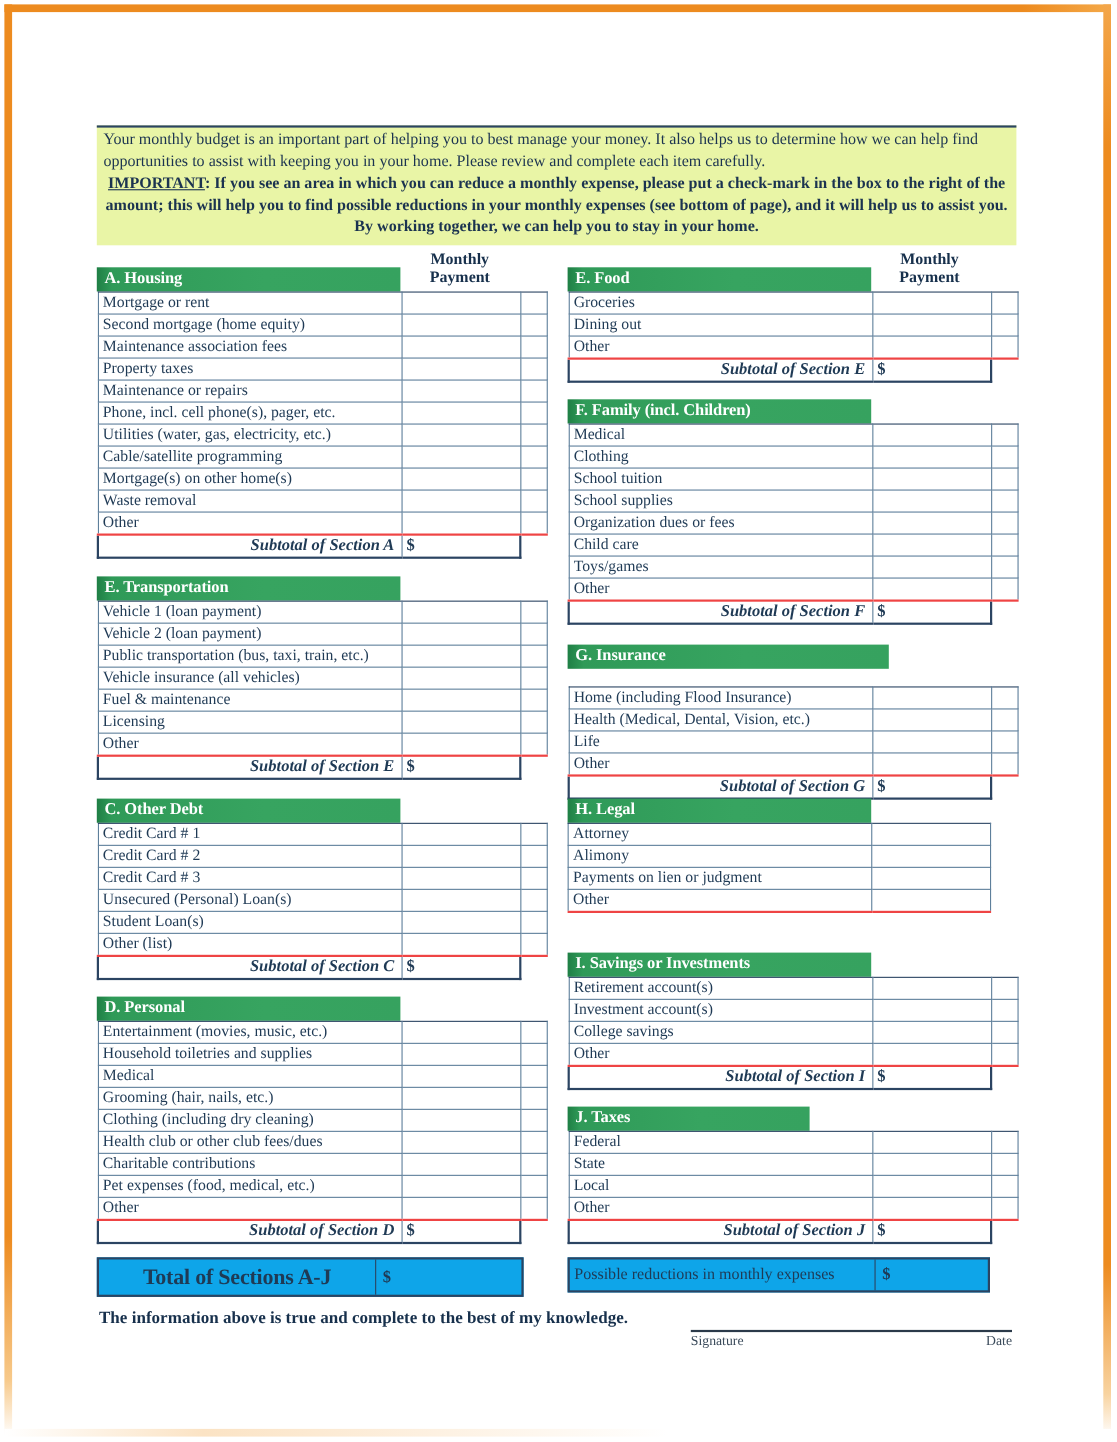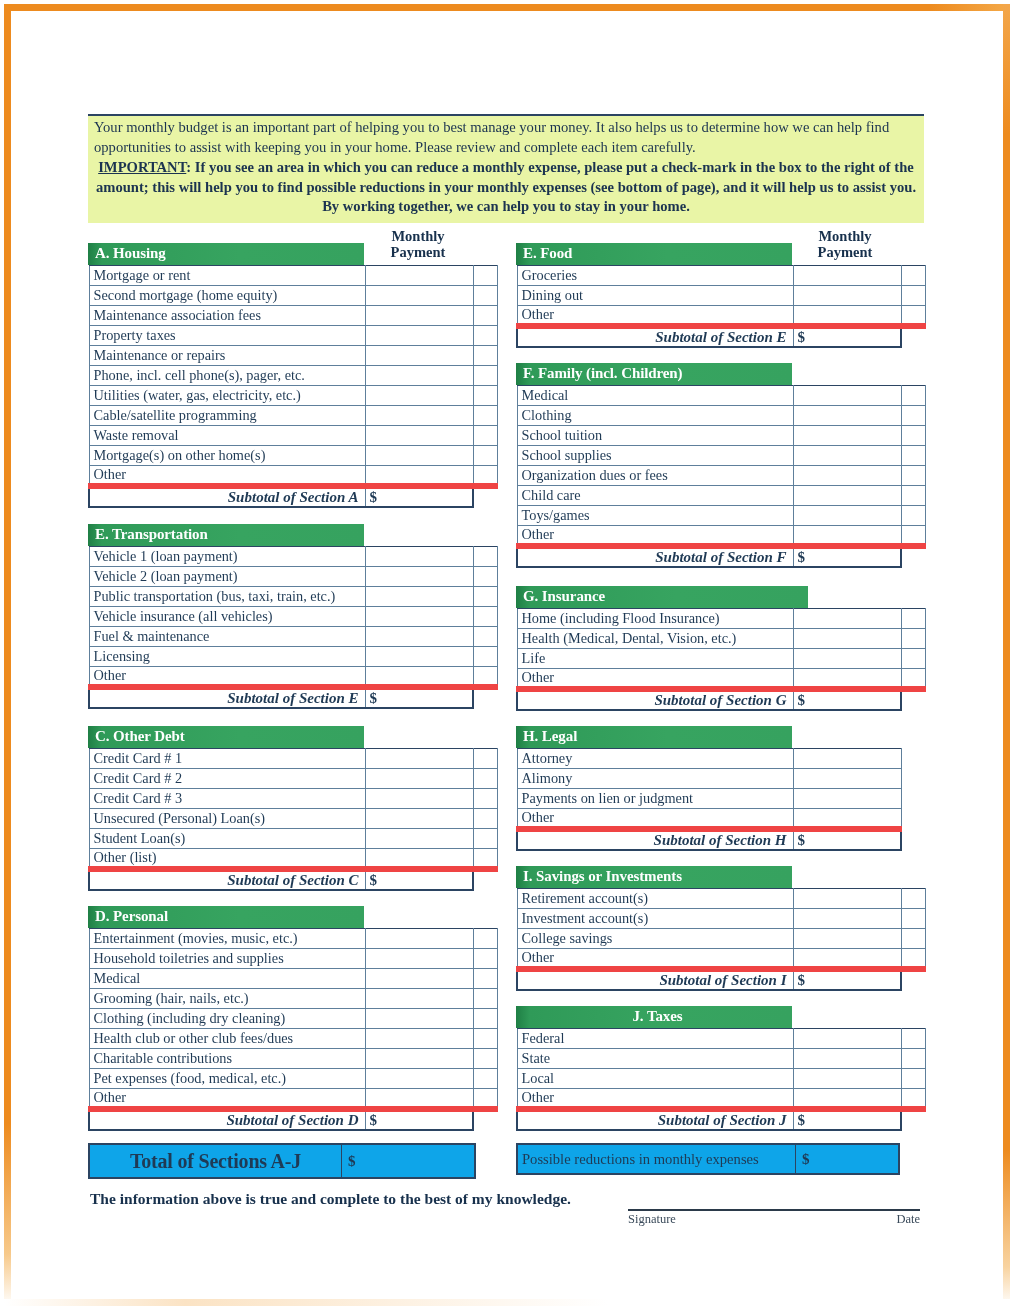--- a/index.html
+++ b/index.html
@@ -129,21 +129,21 @@
     font-weight: bold;
     font-size: 15px;
   }
   tr.subtotal td.c-amt {
     border-right: 2px solid #2B4462;
     padding-left: 4px;
     font-weight: bold;
     font-size: 15px;
   }
   tr.first td { border-top: 1px solid #2B4462; }
-  tr.last td.c-label, tr.last td.c-amt, tr.last td.c-chk { border-bottom: 6px solid #ef4444; }
+  tr.last td.c-label, tr.last td.c-amt, tr.last td.c-chk { border-bottom: 2px solid #ef4444; }
 
   
   .total-box {
     position: absolute;
     border: 2px solid #2B4462;
     box-sizing: border-box;
     background: #0ea5e9;
     display: flex;
     align-items: center;
   }
@@ -268,26 +268,26 @@
               <td class="c-label">Utilities (water, gas, electricity, etc.)</td>
               <td class="c-amt"></td>
               <td class="c-chk"></td>
             </tr>
             <tr>
               <td class="c-label">Cable/satellite programming</td>
               <td class="c-amt"></td>
               <td class="c-chk"></td>
             </tr>
             <tr>
+              <td class="c-label">Mortgage(s) on other home(s)</td>
+              <td class="c-amt"></td>
+              <td class="c-chk"></td>
+            </tr>
+            <tr>
               <td class="c-label">Waste removal</td>
-              <td class="c-amt"></td>
-              <td class="c-chk"></td>
-            </tr>
-            <tr>
-              <td class="c-label">Mortgage(s) on other home(s)</td>
               <td class="c-amt"></td>
               <td class="c-chk"></td>
             </tr>
             <tr class="last">
               <td class="c-label">Other</td>
               <td class="c-amt"></td>
               <td class="c-chk"></td>
             </tr>
             <tr class="subtotal">
               <td class="c-label">Subtotal of Section A</td>
@@ -542,21 +542,21 @@
             <tr class="subtotal">
               <td class="c-label">Subtotal of Section F</td>
               <td class="c-amt">$</td>
               <td style="border: none; background: transparent;"></td>
             </tr>
           </tbody>
         </table>
       </div>
       <div class="section" style="left: 516px; top: 586px;">
         <div class="sec-head" style="width: 292px;">G. Insurance</div>
-        <table class="grid" style="width: 408px;">
+        <table class="grid" style="width: 408px; margin-top: 16px;">
           <colgroup>
             <col style="width: 276px;">
             <col style="width: 108px;">
             <col style="width: 24px;">
           </colgroup>
           <tbody>
             <tr class="first">
               <td class="c-label">Home (including Flood Insurance)</td>
               <td class="c-amt"></td>
               <td class="c-chk"></td>
@@ -601,24 +601,20 @@
               <td class="c-amt"></td>
             </tr>
             <tr>
               <td class="c-label">Payments on lien or judgment</td>
               <td class="c-amt"></td>
             </tr>
             <tr class="last">
               <td class="c-label">Other</td>
               <td class="c-amt"></td>
             </tr>
-            <tr class="subtotal">
-              <td class="c-label">Subtotal of Section H</td>
-              <td class="c-amt">$</td>
-            </tr>
           </tbody>
         </table>
       </div>
       <div class="section" style="left: 516px; top: 866px;">
         <div class="sec-head" style="width: 276px;">I. Savings or Investments</div>
         <table class="grid" style="width: 408px;">
           <colgroup>
             <col style="width: 276px;">
             <col style="width: 108px;">
             <col style="width: 24px;">
@@ -646,21 +642,21 @@
             </tr>
             <tr class="subtotal">
               <td class="c-label">Subtotal of Section I</td>
               <td class="c-amt">$</td>
               <td style="border: none; background: transparent;"></td>
             </tr>
           </tbody>
         </table>
       </div>
       <div class="section" style="left: 516px; top: 1006px;">
-        <div class="sec-head" style="width: 276px; text-align: center;">J. Taxes</div>
+        <div class="sec-head" style="width: 220px;">J. Taxes</div>
         <table class="grid" style="width: 408px;">
           <colgroup>
             <col style="width: 276px;">
             <col style="width: 108px;">
             <col style="width: 24px;">
           </colgroup>
           <tbody>
             <tr class="first">
               <td class="c-label">Federal</td>
               <td class="c-amt"></td>

